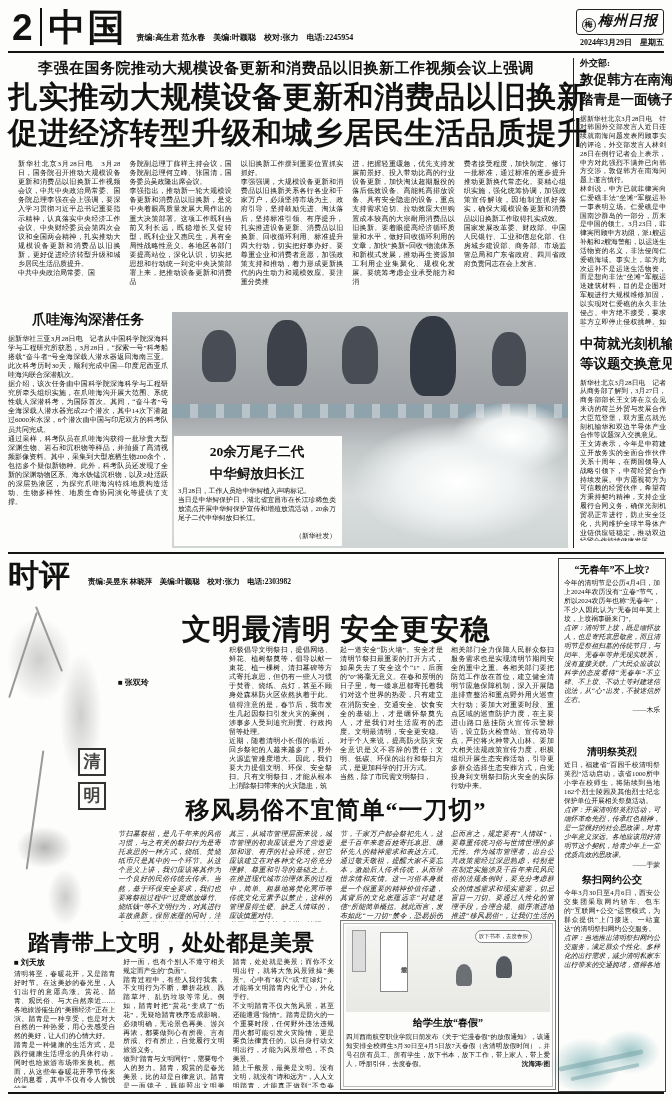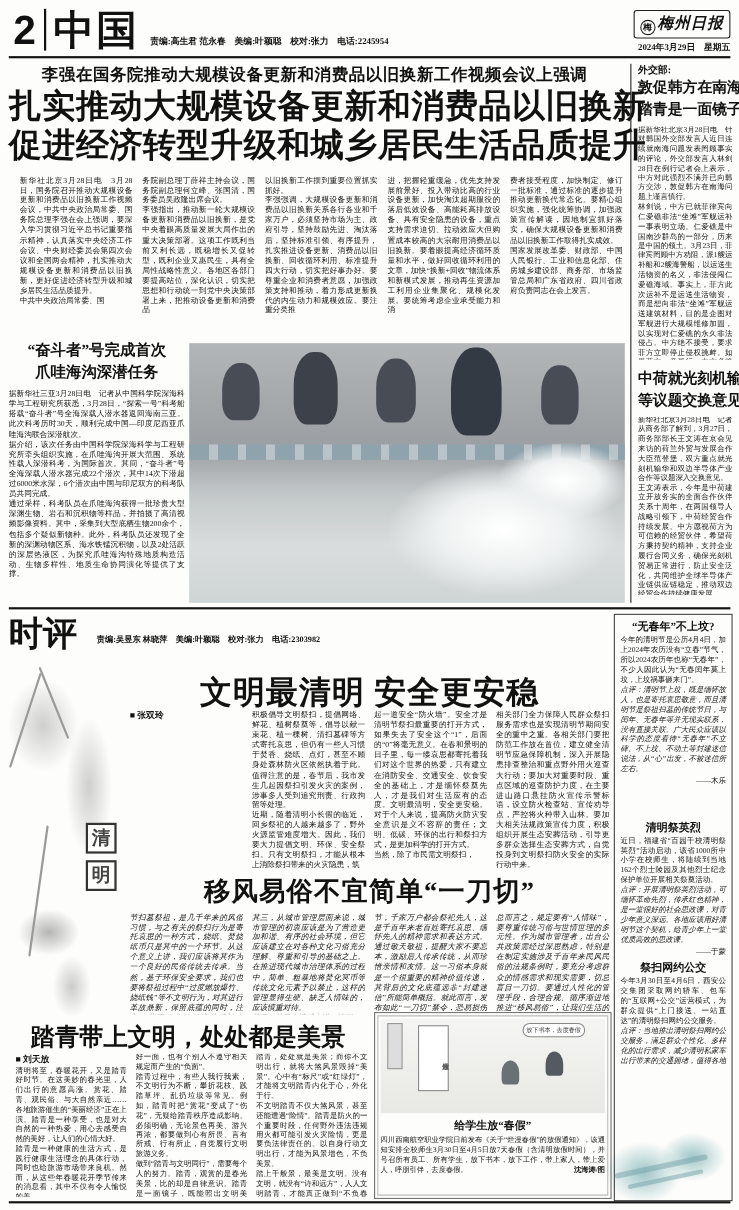--- a/index.html
+++ b/index.html
@@ -104,36 +104,42 @@
     <div class="col just clip" style="white-space:pre-line;height:143px;">务院副总理丁薛祥主持会议，国务院副总理何立峰、张国清，国务委员吴政隆出席会议。
 李强指出，推动新一轮大规模设备更新和消费品以旧换新，是党中央着眼高质量发展大局作出的重大决策部署。这项工作既利当前又利长远，既稳增长又促转型，既利企业又惠民生，具有全局性战略性意义。各地区各部门要提高站位，深化认识，切实把思想和行动统一到党中央决策部署上来，把推动设备更新和消费品</div>
     <div class="col just clip" style="white-space:pre-line;height:143px;">以旧换新工作摆到重要位置抓实抓好。
 李强强调，大规模设备更新和消费品以旧换新关系各行各业和千家万户，必须坚持市场为主、政府引导，坚持鼓励先进、淘汰落后，坚持标准引领、有序提升，扎实推进设备更新、消费品以旧换新、回收循环利用、标准提升四大行动，切实把好事办好。要尊重企业和消费者意愿，加强政策支持和推动，着力形成更新换代的内生动力和规模效应。要注重分类推</div>
     <div class="col just clip" style="white-space:pre-line;height:143px;">进，把握轻重缓急，优先支持发展前景好、投入带动比高的行业设备更新，加快淘汰超期服役的落后低效设备、高能耗高排放设备、具有安全隐患的设备，重点支持需求迫切、拉动效应大但购置成本较高的大宗耐用消费品以旧换新。要着眼提高经济循环质量和水平，做好回收循环利用的文章，加快“换新+回收”物流体系和新模式发展，推动再生资源加工利用企业集聚化、规模化发展。要统筹考虑企业承受能力和消</div>
     <div class="col just clip" style="white-space:pre-line;height:143px;">费者接受程度，加快制定、修订一批标准，通过标准的逐步提升推动更新换代常态化。要精心组织实施，强化统筹协调，加强政策宣传解读，因地制宜抓好落实，确保大规模设备更新和消费品以旧换新工作取得扎实成效。
 国家发展改革委、财政部、中国人民银行、工业和信息化部、住房城乡建设部、商务部、市场监管总局和广东省政府、四川省政府负责同志在会上发言。</div>
   </div>
 
   <div class="abs" style="left:8px;top:310px;width:160px;">
-    <div class="subtitle ctr">“奋斗者”号完成首次</div>
     <div class="subtitle ctr">爪哇海沟深潜任务</div>
     <div class="body7 just clip" style="white-space:pre-line;height:192px;margin-top:5px;">据新华社三亚3月28日电　记者从中国科学院深海科学与工程研究所获悉，3月28日，“探索一号”科考船搭载“奋斗者”号全海深载人潜水器返回海南三亚。此次科考历时30天，顺利完成中国—印度尼西亚爪哇海沟联合深潜航次。
 据介绍，该次任务由中国科学院深海科学与工程研究所牵头组织实施，在爪哇海沟开展大范围、系统性载人深潜科考，为国际首次。其间，“奋斗者”号全海深载人潜水器完成22个潜次，其中14次下潜超过6000米水深，6个潜次由中国与印尼双方的科考队员共同完成。
 通过采样，科考队员在爪哇海沟获得一批珍贵大型深渊生物、岩石和沉积物等样品，并拍摄了高清视频影像资料。其中，采集到大型底栖生物200余个，包括多个疑似新物种。此外，科考队员还发现了全新的深渊动物区系、海水铁锰沉积物，以及2处活跃的深层热液区，为探究爪哇海沟特殊地质构造活动、生物多样性、地质生命协同演化等提供了支撑。</div>
   </div>
 
   <div class="abs photo" style="left:172px;top:312px;width:396px;height:236px;">
     <div class="fig" style="left:30px;top:18px;width:34px;height:52px;"></div>
     <div class="fig" style="left:95px;top:8px;width:40px;height:66px;background:#3c414a;"></div>
     <div class="fig" style="left:170px;top:14px;width:36px;height:58px;"></div>
     <div class="fig" style="left:238px;top:4px;width:46px;height:80px;background:#343a44;"></div>
     <div class="fig" style="left:320px;top:20px;width:34px;height:54px;"></div>
     <div class="pool" style="top:92px;"></div>
     <div class="splash" style="left:180px;top:110px;width:210px;height:120px;"></div>
     <div class="splash" style="left:280px;top:90px;width:120px;height:70px;"></div>
+    <div class="capbox" style="width:158px;height:102px;">
+      <div class="captitle ctr">20余万尾子二代</div>
+      <div class="captitle ctr">中华鲟放归长江</div>
+      <div class="body68 just clip" style="white-space:pre-line;height:44px;margin-top:3px;">3月28日，工作人员给中华鲟植入声呐标记。
+当日是中华鲟保护日，湖北省宜昌市在长江珍稀鱼类放流点开展中华鲟保护宣传和增殖放流活动，20余万尾子二代中华鲟放归长江。</div>
+      <div class="credit">（新华社发）</div>
+    </div>
   </div>
 
   <div class="abs" style="left:573px;top:58px;width:1px;height:490px;background:#222;"></div>
   <div class="abs" style="left:580px;top:57px;width:86px;">
     <div class="sbkick">外交部:</div>
     <div class="sbtitle ctr">敦促韩方在南海</div>
     <div class="sbtitle ctr">踏青是一面镜子</div>
     <div class="body68 just clip" style="white-space:pre-line;height:212px;margin-top:4px;">据新华社北京3月28日电　针对韩国外交部发言人近日连续就南海问题发表罔顾事实的评论，外交部发言人林剑28日在例行记者会上表示，中方对此强烈不满并已向韩方交涉，敦促韩方在南海问题上谨言慎行。
 林剑说，中方已就菲律宾向仁爱礁非法“坐滩”军舰运补一事表明立场。仁爱礁是中国南沙群岛的一部分，历来是中国的领土。3月23日，菲律宾罔顾中方劝阻，派1艘运补船和2艘海警船，以运送生活物资的名义，非法侵闯仁爱礁海域。事实上，菲方此次运补不是运送生活物资，而是想向非法“坐滩”军舰运送建筑材料，目的是企图对军舰进行大规模维修加固，以实现对仁爱礁的永久非法侵占。中方绝不接受，要求菲方立即停止侵权挑衅。如果菲方一意孤行，中方必将继续采取坚决措施，捍卫自身领土主权和海洋权益。</div>
   </div>
@@ -155,21 +161,21 @@
     <div class="branch" style="left:40px;top:4px;width:2px;height:70px;transform:rotate(-22deg);"></div>
     <div class="branch" style="left:26px;top:150px;width:2px;height:120px;transform:rotate(8deg);"></div>
     <div class="abs" style="left:70px;top:148px;">
       <div class="seal">清</div>
       <div class="seal" style="margin-top:6px;">明</div>
     </div>
   </div>
 
   <div class="abs a1h ctr" style="left:118px;top:598px;width:436px;">文明最清明 安全更安稳</div>
   <div class="abs cols" style="left:118px;top:646px;width:436px;height:144px;gap:8px;">
-    <div class="col clip" style="height:144px;">
+    <div class="col clip" style="height:144px;margin-top:32px;">
       <div class="author">■ 张双玲</div>
     </div>
     <div class="col just clip" style="white-space:pre-line;height:144px;">积极倡导文明祭扫，提倡网络、鲜花、植树祭奠等，倡导以献一束花、植一棵树、清扫墓碑等方式寄托哀思，但仍有一些人习惯于焚香、烧纸、点灯，甚至不顾身处森林防火区依然执着于此。值得注意的是，春节后，我市发生几起因祭扫引发火灾的案例，涉事多人受到追究刑责、行政拘留等处理。
 近期，随着清明小长假的临近，回乡祭祀的人越来越多了，野外火源监管难度增大。因此，我们要大力提倡文明、环保、安全祭扫。只有文明祭扫，才能从根本上消除祭扫带来的火灾隐患，筑</div>
     <div class="col just clip" style="white-space:pre-line;height:144px;">起一道安全“防火墙”。安全才是清明节祭扫最重要的打开方式，如果失去了安全这个“1”，后面的“0”将毫无意义。在春和景明的日子里，每一缕哀思都寄托着我们对这个世界的热爱，只有建立在消防安全、交通安全、饮食安全的基础上，才是缅怀祭奠先人，才是我们对生活应有的态度。文明最清明，安全更安稳。对于个人来说，提高防火防灾安全意识是义不容辞的责任；文明、低碳、环保的出行和祭扫方式，是更加科学的打开方式。
 当然，除了市民需文明祭扫，</div>
     <div class="col just clip" style="white-space:pre-line;height:144px;">相关部门全力保障人民群众祭扫服务需求也是实现清明节期间安全的重中之重。各相关部门要把防范工作放在首位，建立健全清明节应急保障机制，深入开展隐患排查整治和重点野外用火巡查大行动；要加大对重要时段、重点区域的巡查防护力度，在主要进山路口悬挂防火宣传示警标语，设立防火检查站、宣传劝导点，严控将火种带入山林。要加大相关法规政策宣传力度，积极组织开展生态安葬活动，引导更多群众选择生态安葬方式，自觉投身到文明祭扫防火安全的实际行动中来。</div>
   </div>
 
   <div class="abs a2h ctr" style="left:118px;top:794px;width:436px;">移风易俗不宜简单“一刀切”</div>

